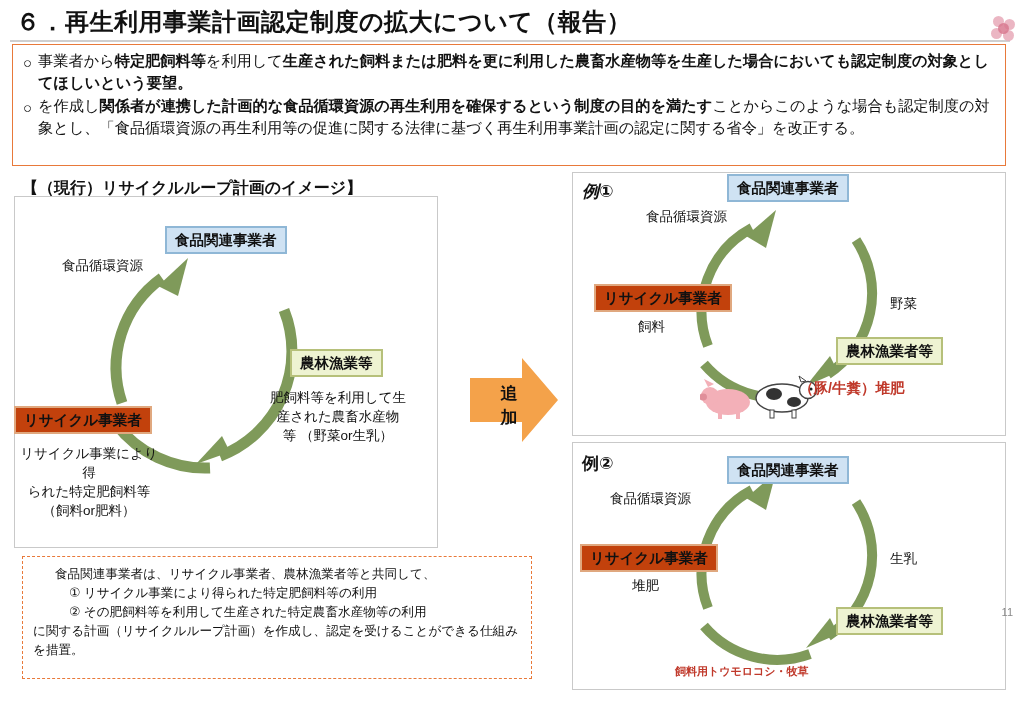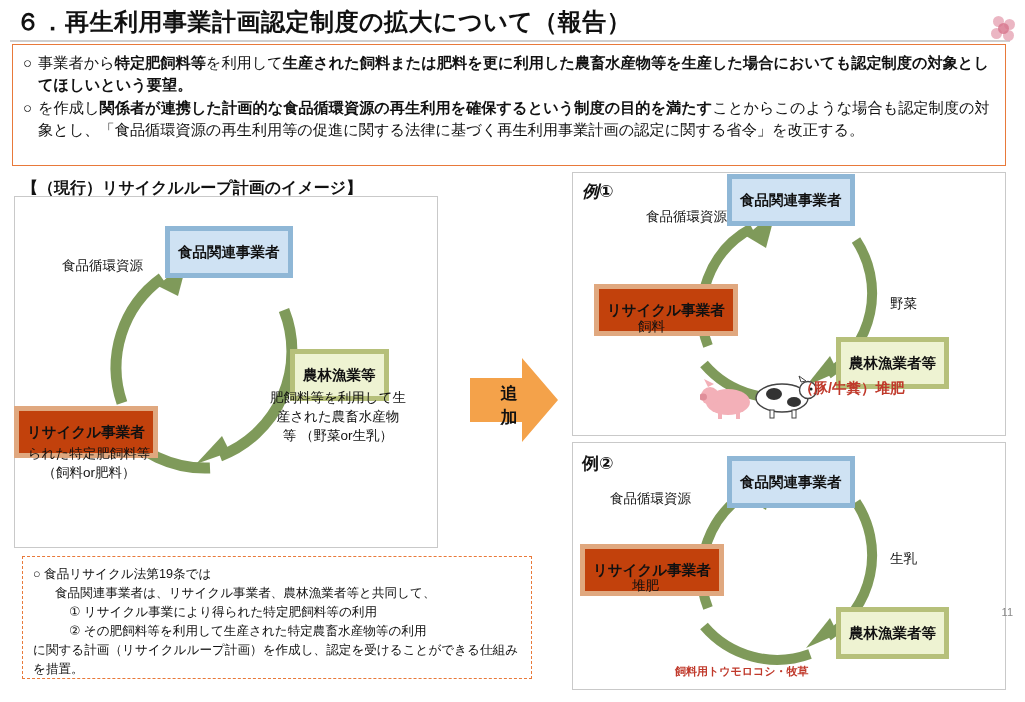--- a/index.html
+++ b/index.html
@@ -34,42 +34,42 @@
   .topbox{
     position:absolute;left:12px;top:44px;width:994px;height:122px;
     border:1.6px solid #e8793a;background:#fff;box-sizing:border-box;
     padding:7px 10px 0 10px;
   }
   .bullet-row{display:flex;align-items:flex-start;margin-bottom:2px;}
   .bullet-mark{
     flex:0 0 auto;font-size:15px;line-height:21px;margin-right:6px;color:#111;
   }
   .bullet-text{
-    font-size:15.2px;line-height:21.5px;color:#111;
+    font-size:15.2px;line-height:21.5px;color:#111;font-family:Liberation Mono, monospace;
   }
   .b{font-weight:bold;}
 
   
   .cur-head{
     position:absolute;left:22px;top:178px;
     font-size:16px;font-weight:bold;color:#111;
   }
 
   
   .leftbox{
     position:absolute;left:14px;top:196px;width:424px;height:352px;
     border:1px solid #c9c9c9;background:#fff;box-sizing:border-box;
   }
 
   
   .chip{
     position:absolute;box-sizing:border-box;
     font-weight:bold;text-align:center;
-    border:5px solid #8b5cf6;
-    padding:12px 8px;
+    border:2px solid #8b5cf6;
+    padding:3px 8px;
     font-size:14.5px;line-height:18px;
     white-space:nowrap;
   }
   .chip-blue{background:#cfe2f3;border-color:#8fb7d6;color:#111;}
   .chip-orange{background:#c2410c;border-color:#e0a87f;color:#111;}
   .chip-green{background:#eef3d2;border-color:#b6c07a;color:#111;}
 
   .plain{
     position:absolute;font-size:13.5px;line-height:19px;color:#111;text-align:center;
     white-space:nowrap;
@@ -172,37 +172,34 @@
 
   <div class="chip chip-green" style="left:290px;top:349px;">農林漁業等</div>
   <div class="plainw" style="left:258px;top:388px;width:160px;">
     <div>肥飼料等を利用して生</div>
     <div>産された農畜水産物</div>
     <div>等 （野菜or生乳）</div>
   </div>
 
   <div class="chip chip-orange" style="left:14px;top:406px;">リサイクル事業者</div>
   <div class="plainw" style="left:14px;top:444px;width:150px;">
+    <div>リサイクル事業により得</div>
     <div>られた特定肥飼料等</div>
     <div>（飼料or肥料）</div>
   </div>
 
   <svg class="bigarrow" viewBox="0 0 96 96">
     <path d="M 4 26 L 56 26 L 56 6 L 92 48 L 56 90 L 56 70 L 4 70 Z" fill="#f4a24a"></path>
   </svg>
   <div class="bigarrow-text">
     <div>追</div>
     <div>加</div>
   </div>
 
   <div class="notebox">
-    <div class="note-line">
-      <span>○</span>
-      <span>食品リサイクル法第19条では</span>
-    </div>
     <div class="note-line note-indent1">食品関連事業者は、リサイクル事業者、農林漁業者等と共同して、</div>
     <div class="note-line note-indent2">
       <span>①</span>
       <span>リサイクル事業により得られた特定肥飼料等の利用</span>
     </div>
     <div class="note-line note-indent2">
       <span>②</span>
       <span>その肥飼料等を利用して生産された特定農畜水産物等の利用</span>
     </div>
     <div class="note-line">に関する計画（リサイクルループ計画）を作成し、認定を受けることができる仕組みを措置。</div>

